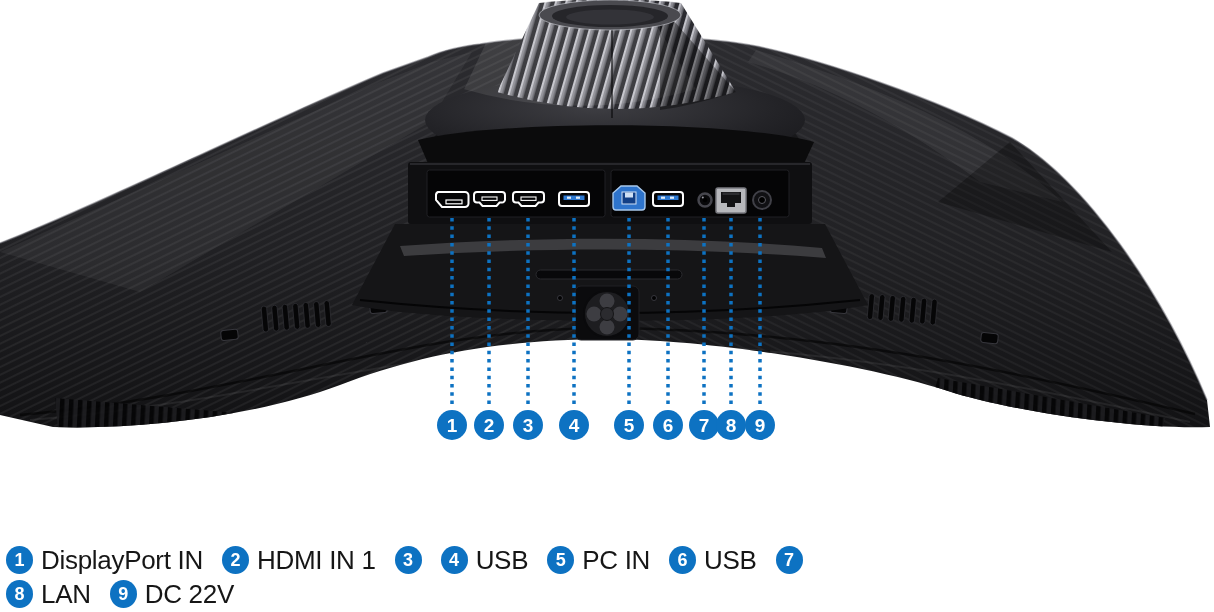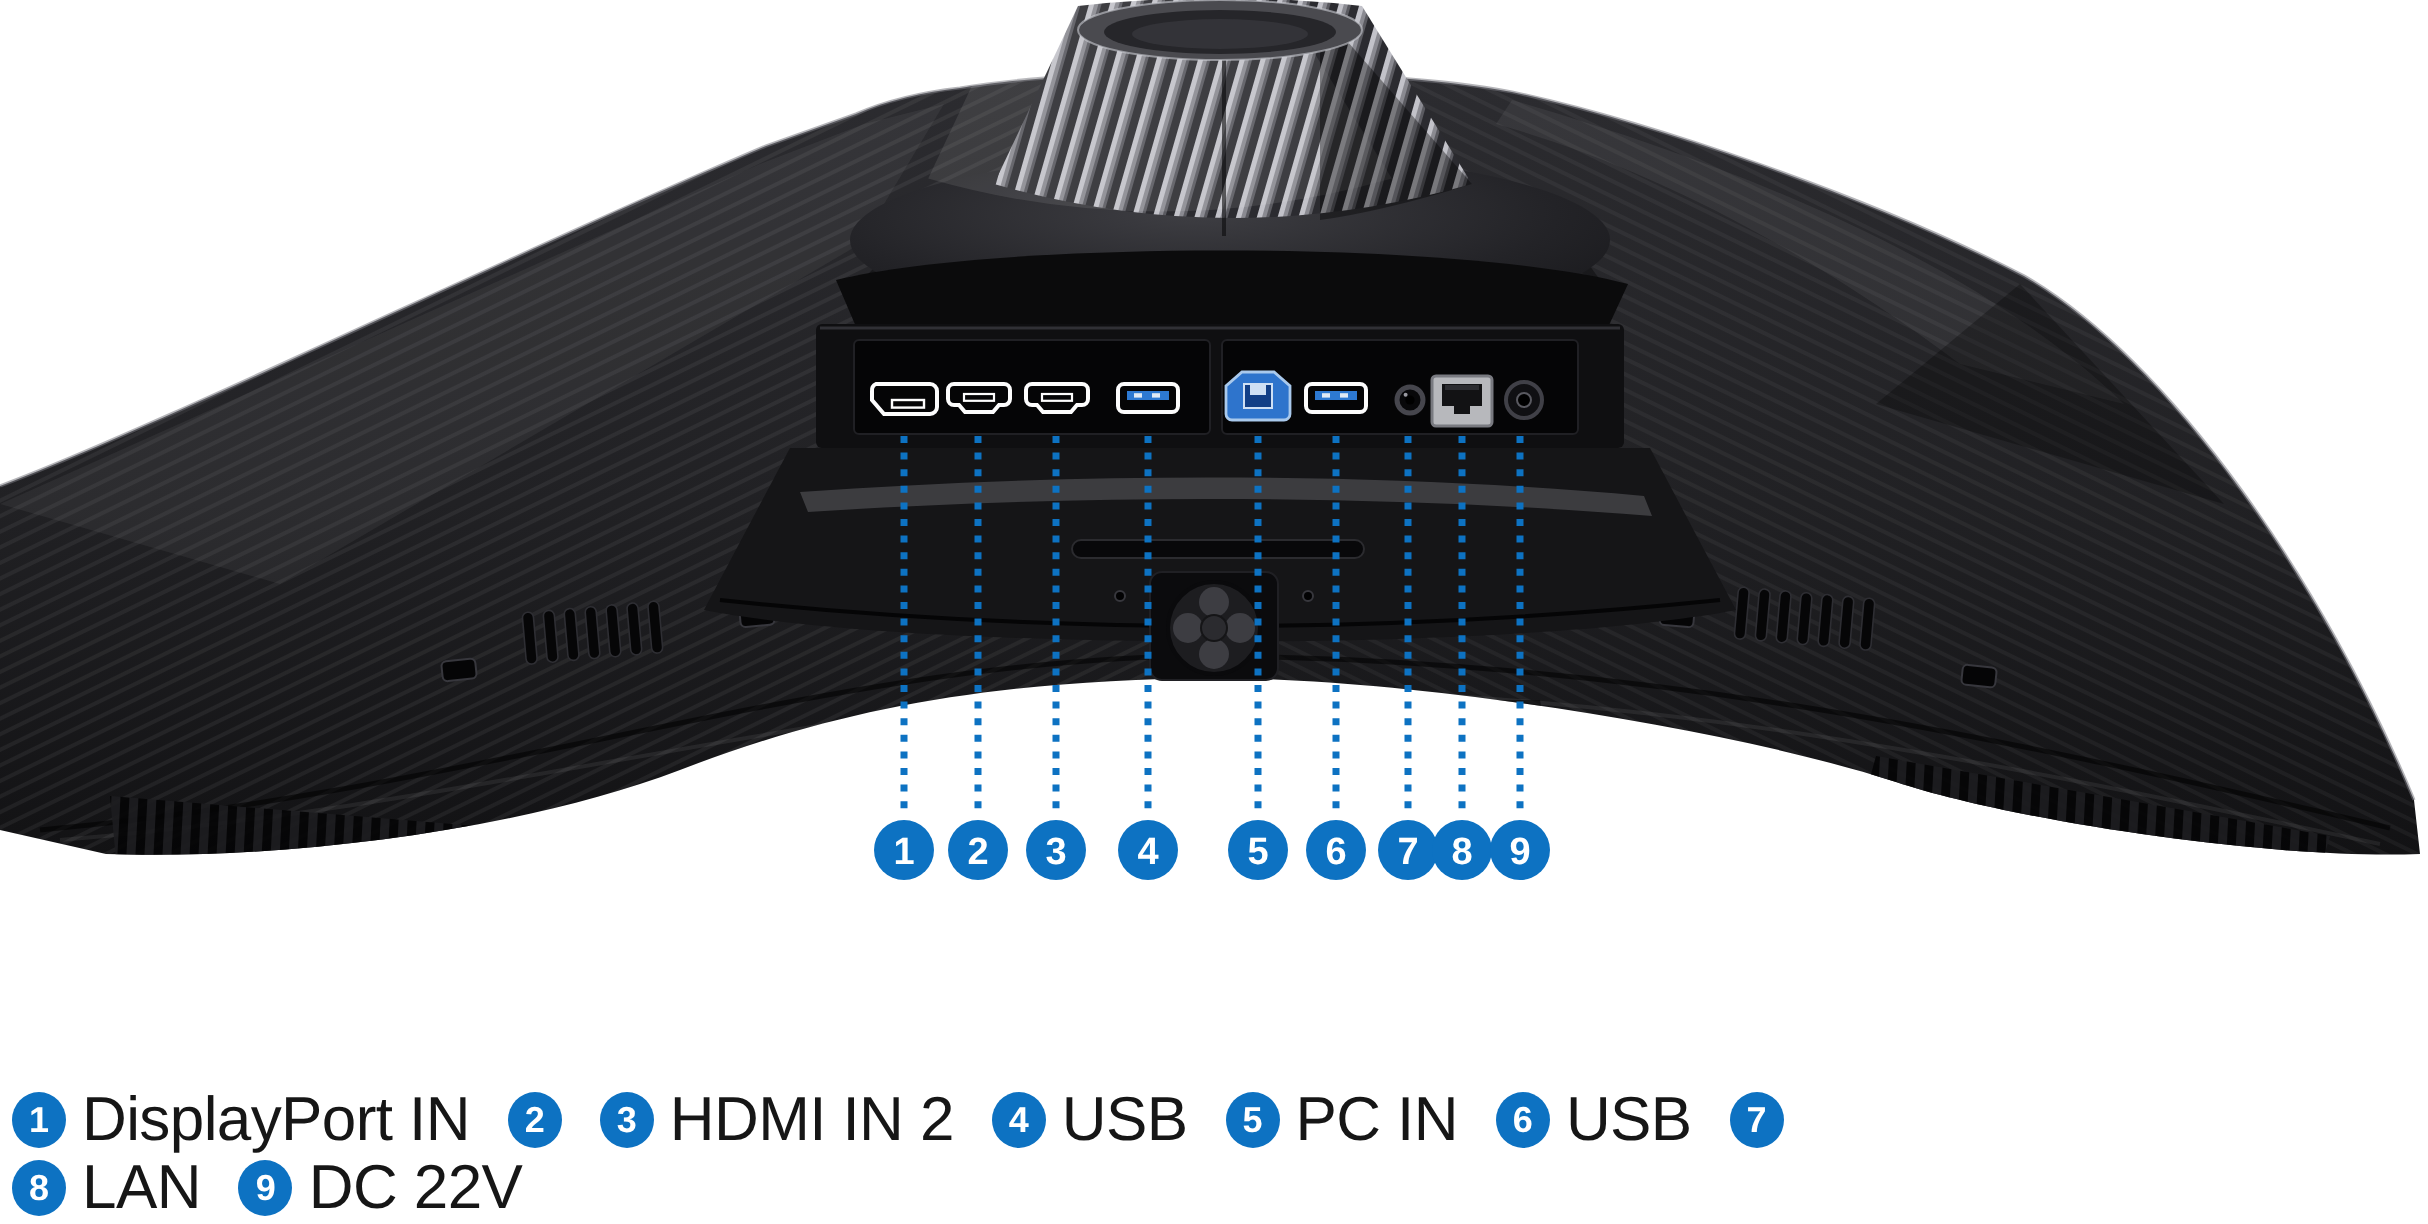--- a/index.html
+++ b/index.html
@@ -8,21 +8,21 @@
   .stage{position:absolute;left:0;top:0;width:1214px;height:612px;}
   svg{display:block;}
   .callout-num{font-family:"Liberation Sans",sans-serif;font-weight:bold;
                font-size:19px;fill:#fff;text-anchor:middle;}
   .legend{position:absolute;left:6px;top:543px;width:1204px;color:#161616;}
   .lrow{display:flex;align-items:center;gap:19px;height:34px;}
   .li{display:flex;align-items:center;gap:8px;white-space:nowrap;}
   .lc{width:27px;height:28px;border-radius:50%;background:#0d72c2;color:#fff;
       font-size:18px;font-weight:bold;display:flex;align-items:center;
       justify-content:center;flex:0 0 27px;}
-  .ll{font-size:31px;letter-spacing:-0.3px;}
+  .ll{font-size:26px;letter-spacing:-0.3px;}
 </style>
 </head>
 <body>
 
 <div class="stage">
 <svg width="1214" height="520" viewBox="0 0 1214 520">
   <defs>
     <linearGradient id="bodyGrad" x1="0" y1="0" x2="0" y2="1">
       <stop offset="0" stop-color="#2c2c30"></stop>
       <stop offset="0.55" stop-color="#212124"></stop>
@@ -246,24 +246,24 @@
 </svg>
 
 <div class="legend">
   <div class="lrow">
     <div class="li">
       <span class="lc">1</span>
       <span class="ll">DisplayPort IN</span>
     </div>
     <div class="li">
       <span class="lc">2</span>
+      <span class="ll">HDMI IN 1</span>
     </div>
     <div class="li">
       <span class="lc">3</span>
-      <span class="ll">HDMI IN 2</span>
     </div>
     <div class="li">
       <span class="lc">4</span>
       <span class="ll">USB</span>
     </div>
     <div class="li">
       <span class="lc">5</span>
       <span class="ll">PC IN</span>
     </div>
     <div class="li">

